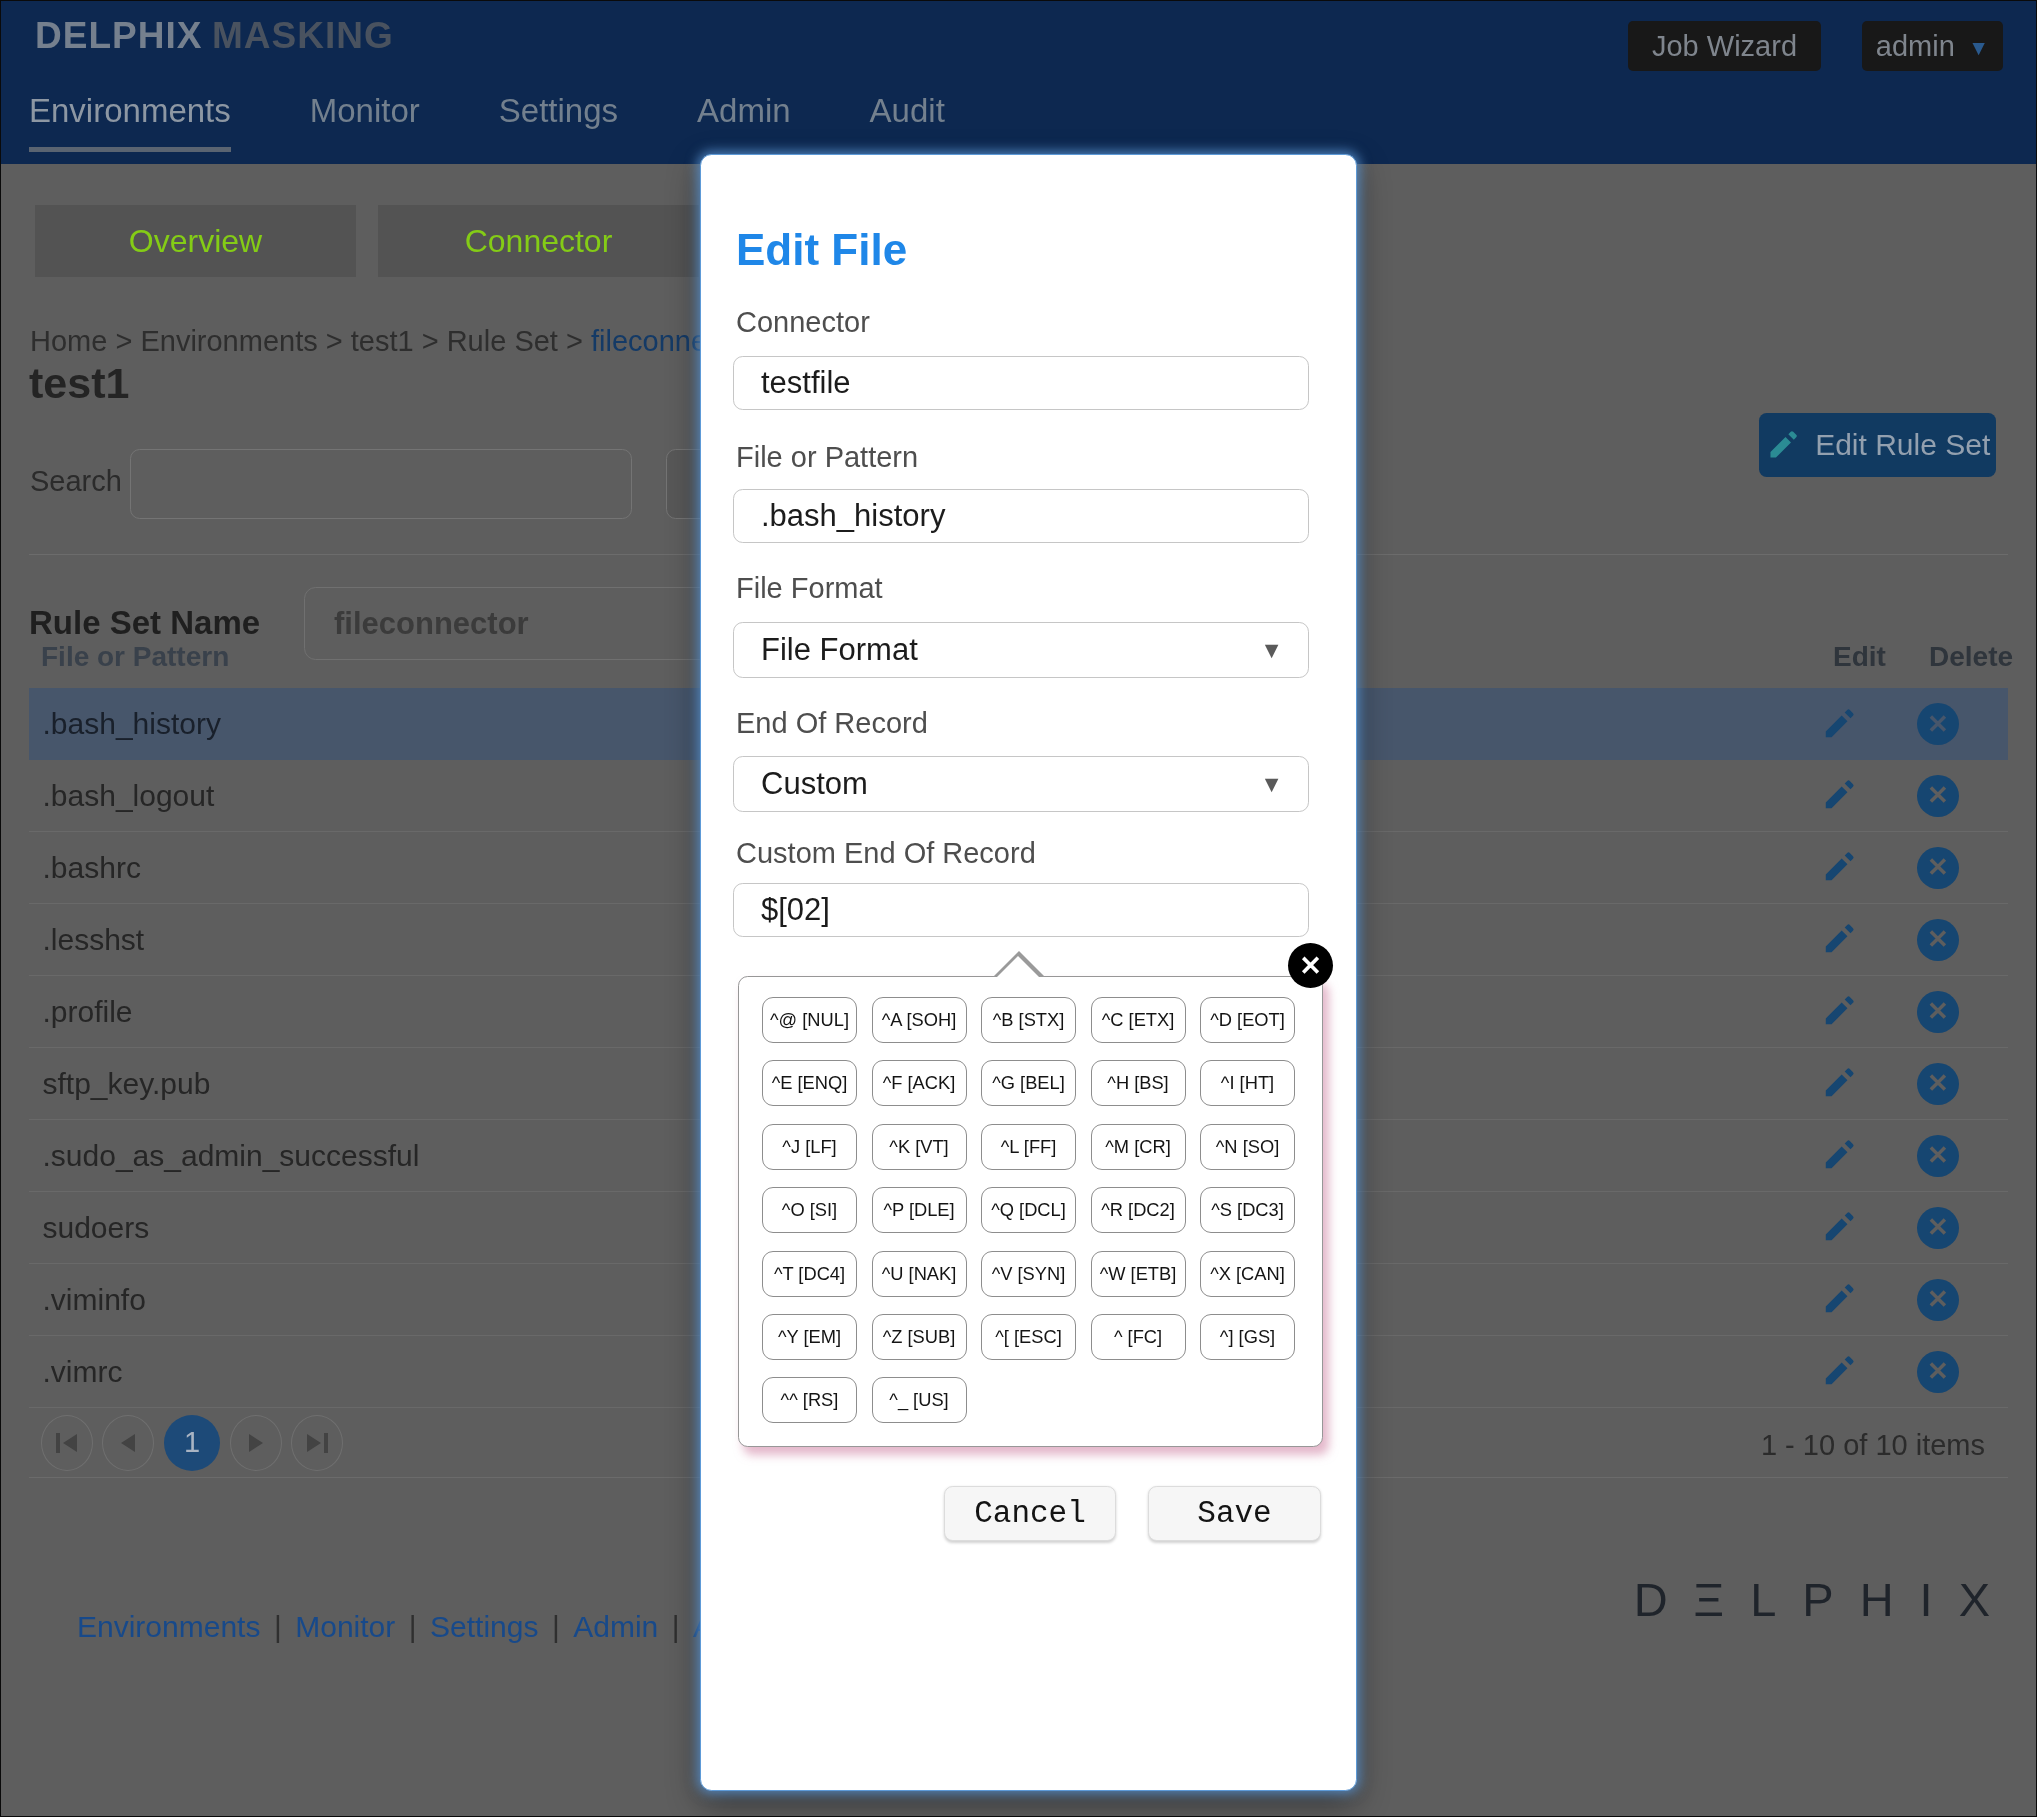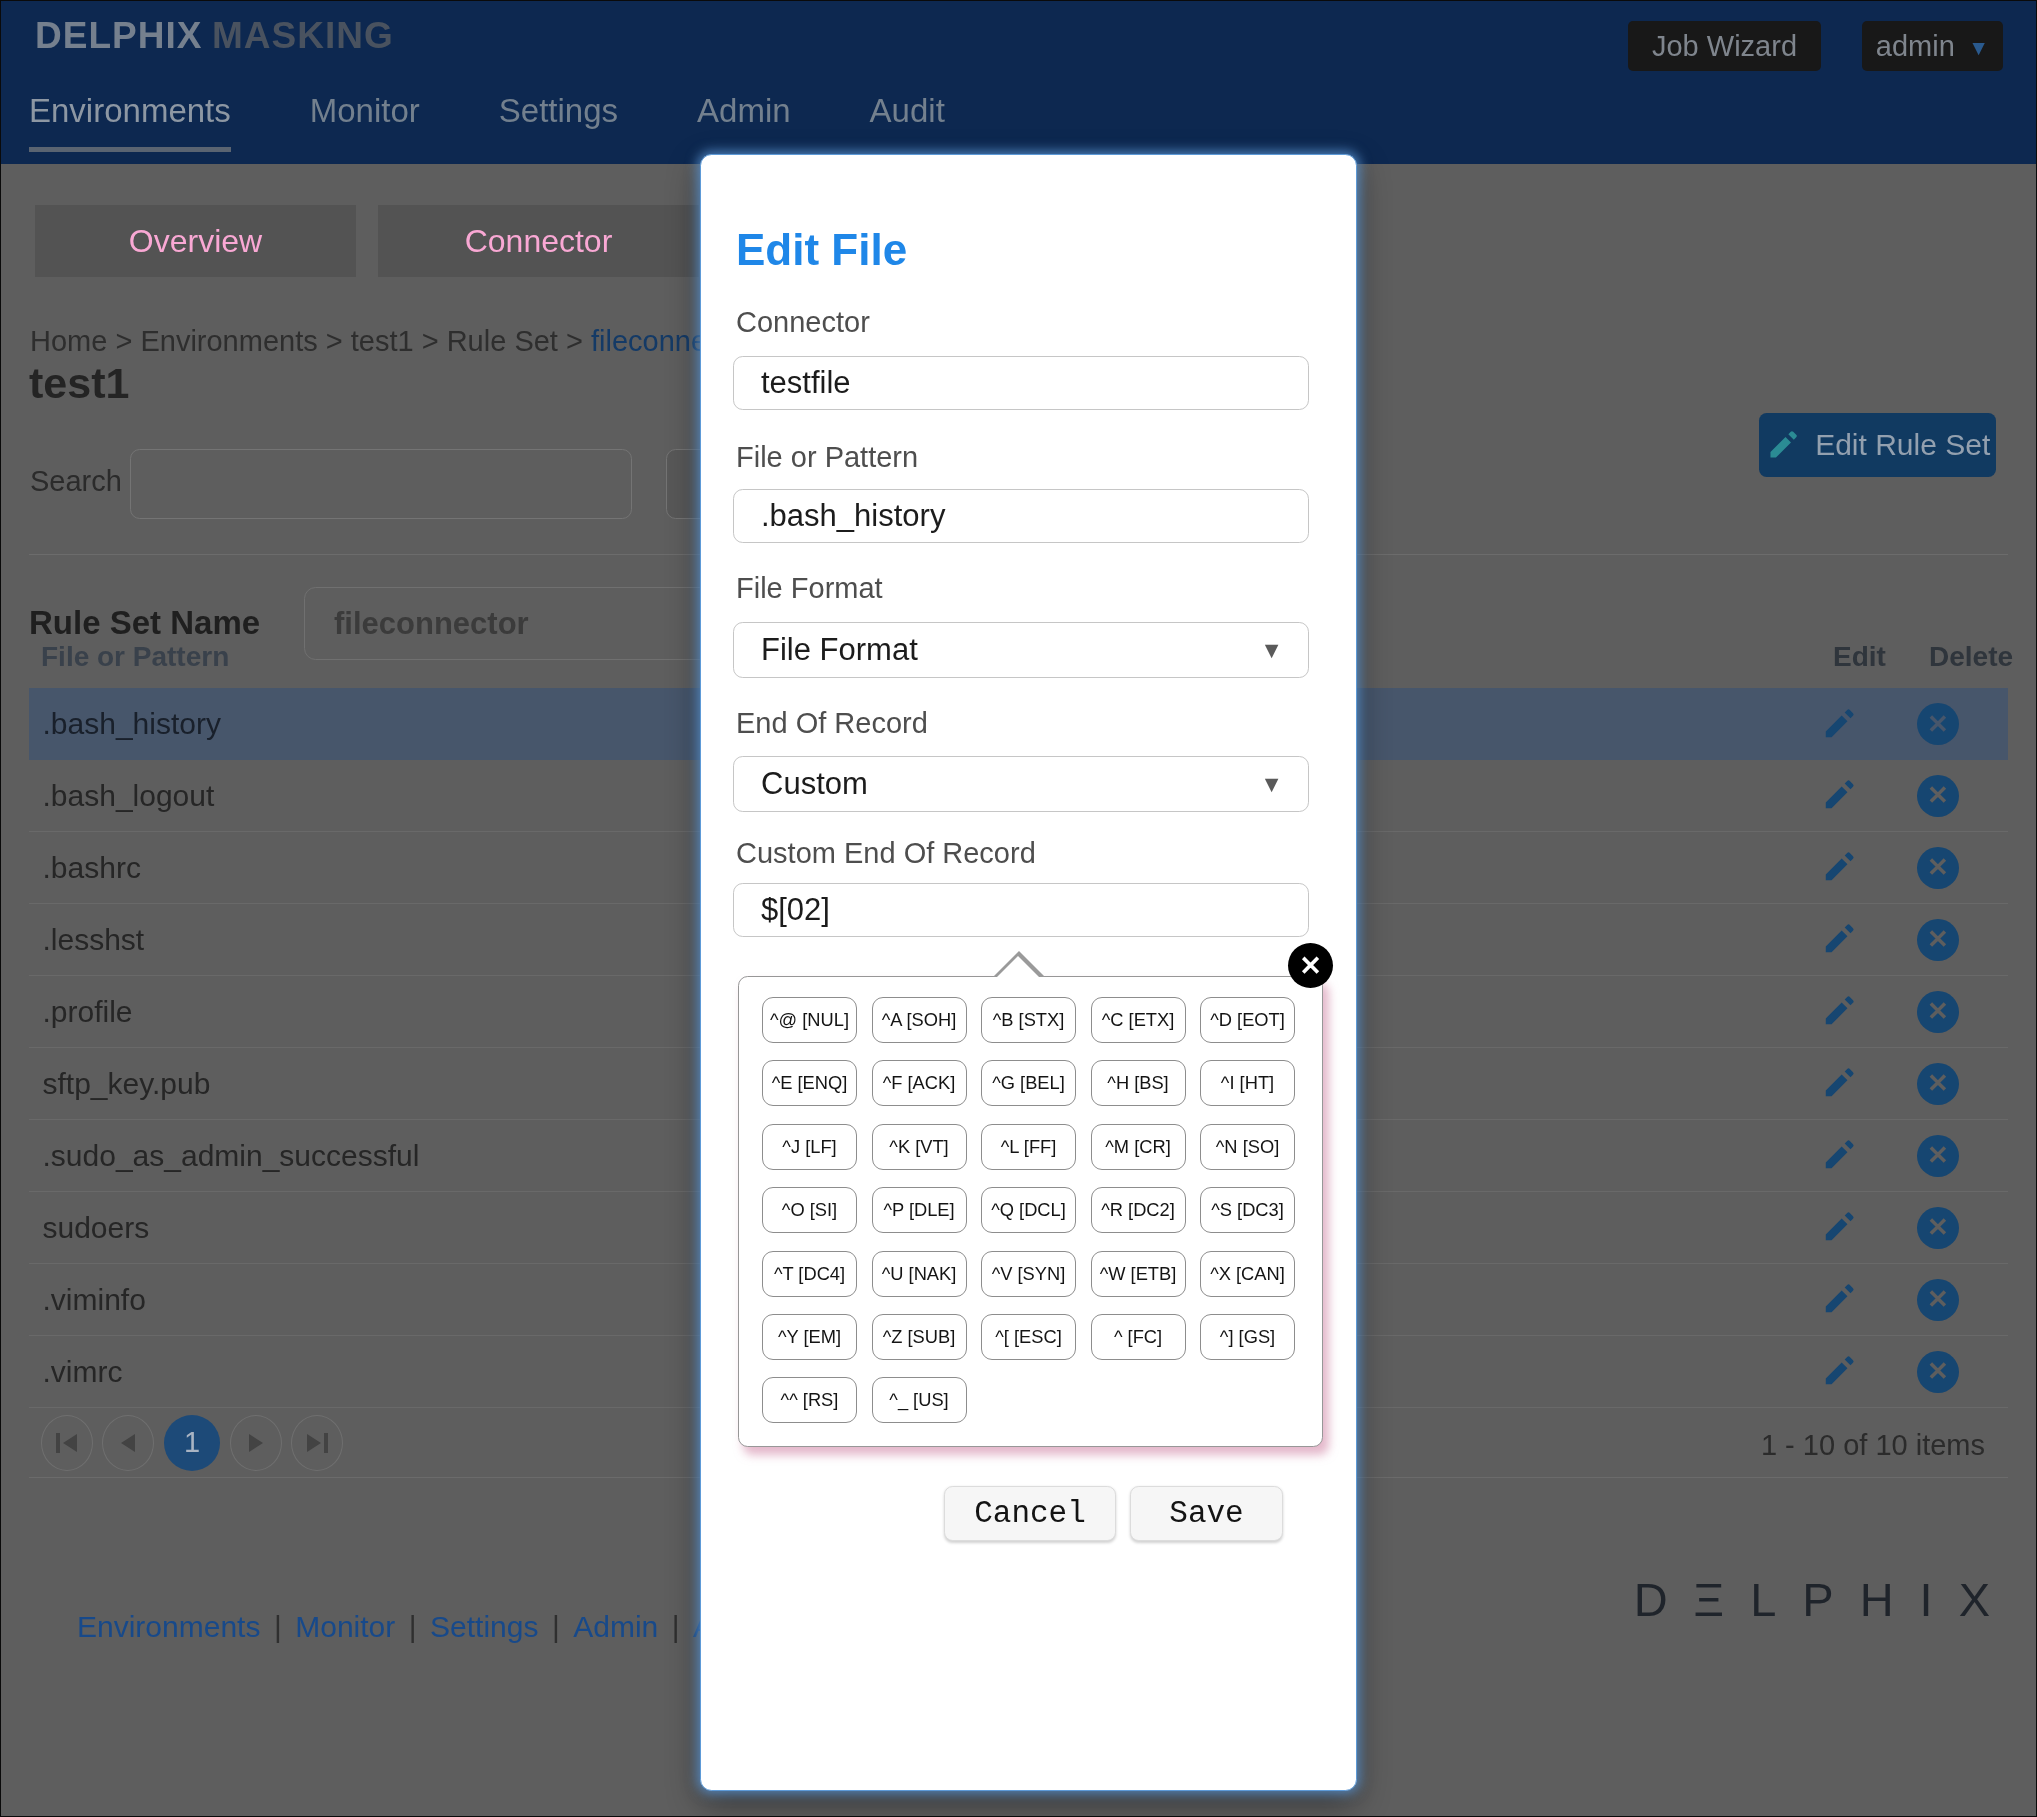--- a/index.html
+++ b/index.html
@@ -14,21 +14,21 @@
   .navmenu { position:absolute; left:29px; top:92px; display:flex; }
   .nav-item { font-size:33px; color:#73808e; margin-right:79px; padding-bottom:17.4px; }
   .nav-item.active { color:#8d97a3; border-bottom:5.8px solid #5a6471; }
   .nav-btn { position:absolute; top:21px; height:50px; background:#181818; border:none; border-radius:5px;
              color:#7f858d; font-size:29px; font-family:inherit; display:flex; align-items:center; justify-content:center; gap:13.5px; }
   .jobwizard { right:216px; width:193px; }
   .adminbtn { right:34px; width:141px; }
   .admin-caret { color:#2a5a8e; font-size:21px; margin-top:3.9px; }
 
   .tabs { position:absolute; top:205px; left:35px; display:flex; gap:22px; }
-  .tab { width:321px; height:72px; background:#535353; color:#f9a8d4; font-size:32px;
+  .tab { width:321px; height:72px; background:#535353; color:#84cc16; font-size:32px;
          display:flex; align-items:center; justify-content:center; }
   .breadcrumb { position:absolute; left:30px; top:325px; font-size:29px; color:#2e2e2e; white-space:nowrap; }
   .breadcrumb .bc-link { color:#143a66; text-decoration:none; }
   .pagetitle { position:absolute; left:29px; top:359px; font-size:43px; font-weight:bold; color:#242424; }
 
   .search-label { position:absolute; left:30px; top:465px; font-size:29px; color:#2b2b2b; }
   .search-input { position:absolute; left:130px; top:449px; width:502px; height:70px; background:transparent;
                   border:1.9px solid #747474; border-radius:9.7px; font-size:29px; color:#383838; padding:0 23px; font-family:inherit; }
   .search-btn-sliver { position:absolute; left:666px; top:449px; width:116px; height:70px; background:#585858;
                   border:1.9px solid #747474; border-radius:9.7px; }
@@ -96,21 +96,21 @@
             border-left:22px solid transparent; border-right:22px solid transparent; border-bottom:22px solid #ffffff; }
   .charpopup { position:absolute; left:37px; top:821px; width:585px; height:471px; background:#fff;
                border:1.9px solid #979797; border-radius:9.7px; z-index:12; padding:20px 23px;
                box-shadow:5.8px 7.7px 9.7px rgba(205,125,160,0.55);
                display:grid; grid-template-columns:repeat(5, 95px); grid-auto-rows:46px; column-gap:14.5px; row-gap:17.4px; }
   .charbtn { border:1.9px solid #8d8d8d; border-radius:11px; background:#fff; font-size:18.3px; color:#141414;
              display:flex; align-items:center; justify-content:center; font-family:Liberation Sans, sans-serif; cursor:pointer; white-space:nowrap; }
 
   .m-btn { position:absolute; top:1331px; height:55px; background:#f6f6f6; border:1px solid #dcdcdc; border-radius:8.7px;
            font-size:31px; color:#141414; font-family:Liberation Mono, monospace; box-shadow:0 1.9px 2.9px rgba(0,0,0,0.18); cursor:pointer; }
-  .cancel { left:243px; width:172px; } .save { left:429px; width:153px; }
+  .cancel { left:243px; width:172px; } .save { left:447px; width:173px; }
 </style>
 </head>
 <body>
 
 <div class="page">
   <header class="navbar">
     <div class="brand">
       <span class="brand-d">DELPHIX</span><span class="brand-m">MASKING</span>
     </div>
     <button class="nav-btn jobwizard">Job Wizard</button>

